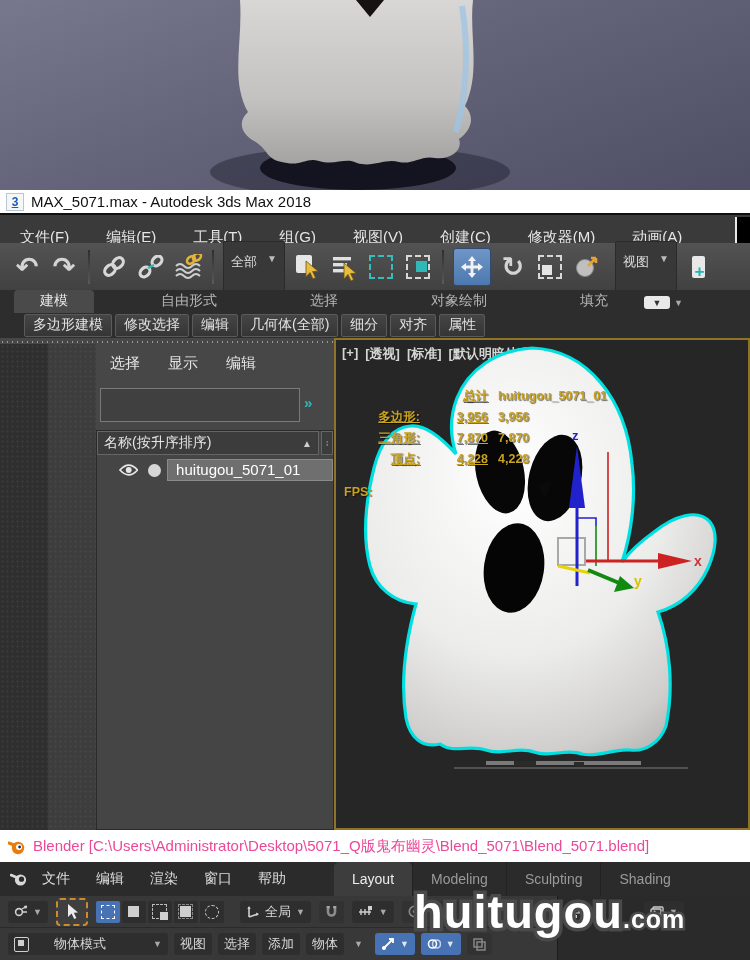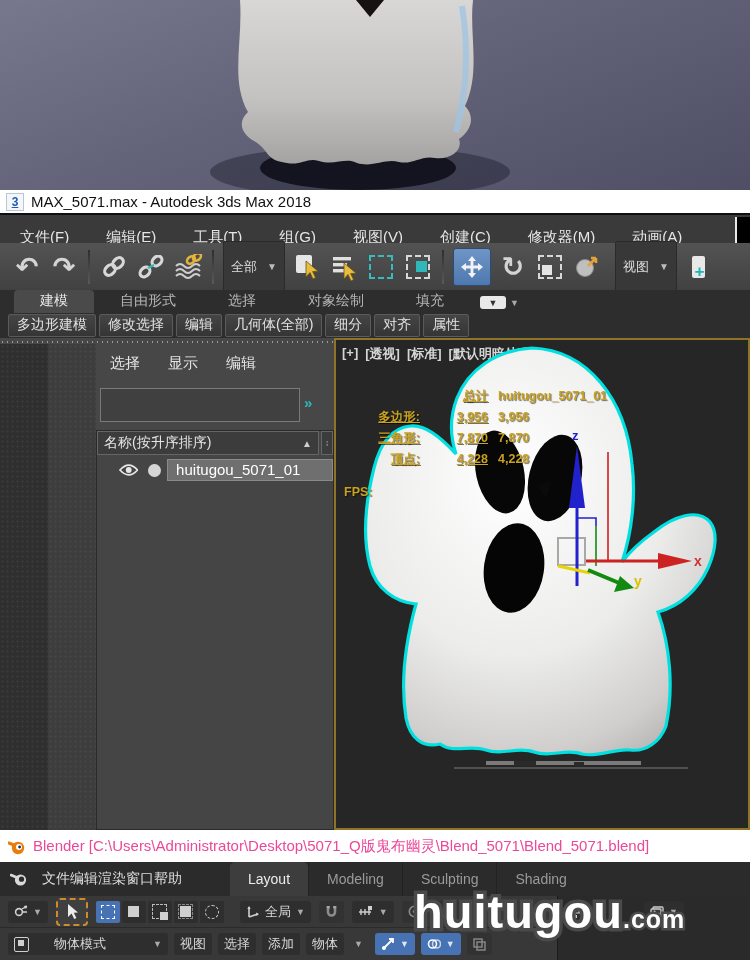--- a/index.html
+++ b/index.html
@@ -19,40 +19,40 @@
     box-sizing:border-box;display:flex;align-items:center;gap:37px;padding-left:20px;color:#e6e6e6;font-size:15px;}
   .max-menubar .black-end{position:absolute;right:0;top:2px;width:13px;height:28px;background:#000;border-left:2px solid #e8e8e8;}
   .max-toolbar{left:0;top:243px;width:750px;height:47px;background:linear-gradient(#535353,#414141);
     display:flex;align-items:center;gap:7px;padding-left:12px;box-sizing:border-box;}
   .max-toolbar::before{content:"";position:absolute;left:2px;top:248px;width:4px;height:38px;
     background-image:radial-gradient(circle,#8a8a8a 1px,transparent 1.2px);background-size:4px 5px;}
   .ticon{height:36px;min-width:30px;display:flex;align-items:center;justify-content:center;
     color:#d4d4d4;font-size:27px;font-weight:bold;border-radius:3px;}
   .tsep{width:2px;height:34px;background:linear-gradient(#2e2e2e,#5a5a5a);margin:0 2px;}
   .tdrop{height:28px;background:#383838;border:1px solid #2a2a2a;border-radius:2px;color:#ddd;
-    font-size:13px;display:flex;align-items:center;gap:10px;padding:11px 7px;}
+    font-size:13px;display:flex;align-items:flex-start;gap:10px;padding:11px 7px;}
   .tdrop .car{color:#bbb;font-size:10px;}
   .marquee{width:20px;height:20px;border:2px dashed #35bdbd;}
   .wincross{width:20px;height:20px;border:2px dashed #d8d8d8;position:relative;}
   .wincross i{position:absolute;right:1px;top:4px;width:11px;height:11px;background:#2fb8b8;}
   .movebtn{background:linear-gradient(#6f95c6,#4d79b0);border:1px solid #2f4a6e;width:36px;}
   .scaleic{width:20px;height:20px;border:2px dashed #d8d8d8;position:relative;}
   .scaleic i{position:absolute;left:2px;bottom:2px;width:10px;height:10px;background:#e4e4e4;}
   .pinic{width:13px;height:22px;background:#e8e8e8;border-radius:2px;position:relative;}
   .pinic i{position:absolute;left:2px;top:10px;color:#19b7b7;font-size:17px;font-weight:bold;line-height:12px;}
   
   .ribbon-tabs{left:0;top:290px;width:750px;height:23px;background:#2d2d2d;display:flex;align-items:flex-end;
     gap:0;color:#b5b5b5;font-size:14px;}
-  .rtab{padding:2px 26px 3px 26px;}
+  .rtab{padding:2px 26px 3px 26px;margin-left:41px;}
   .rtab.active{background:#4a4a4a;color:#e8e8e8;border-radius:4px 4px 0 0;margin-left:14px;}
   .ribbon-widget{width:26px;height:13px;background:#e9e9e9;border-radius:3px;margin:0 4px 4px 10px;
     display:flex;align-items:center;justify-content:center;color:#333;font-size:9px;}
   .ribbon-widget2{color:#aaa;font-size:9px;margin-bottom:5px;}
   .ribbon-subtabs{left:0;top:313px;width:750px;height:25px;background:#2d2d2d;display:flex;align-items:center;
-    gap:3px;padding-left:8px;box-sizing:border-box;}
+    gap:3px;padding-left:24px;box-sizing:border-box;}
   .stab{background:linear-gradient(#454545,#353535);border:1px solid #5a5a5a;border-radius:2px;
     color:#e2e2e2;font-size:14px;padding:1px 8px 2px 8px;}
   
   .max-body{left:0;top:338px;width:750px;height:492px;background:#474747;}
   .dots-h{position:absolute;left:0;top:2px;width:334px;height:4px;
     background-image:radial-gradient(circle,#9a9a9a .8px,transparent 1px);background-size:5px 4px;}
   .ribbon-strip{position:absolute;left:0;top:6px;width:48px;height:486px;background:#2f2f2f;
     background-image:radial-gradient(circle,#383838 1px,transparent 1.2px);background-size:5px 5px;}
   .side-col{position:absolute;left:48px;top:6px;width:48px;height:486px;background:#3d3d3d;
     background-image:radial-gradient(circle,#444 1px,transparent 1.2px);background-size:5px 5px;border-right:1px solid #555;}
@@ -81,21 +81,21 @@
   .vp-stats{position:absolute;left:8px;top:46px;z-index:3;color:#c9a21f;font-weight:bold;font-size:12.5px;
     text-shadow:1px 1px 1px rgba(0,0,0,.55);}
   .stat-grid{display:grid;grid-template-columns:76px 58px 140px;column-gap:10px;line-height:21px;}
   .sg-r{text-align:right;text-decoration:underline;} .sg-l{text-align:left;}
   .vp-fps{margin-top:12px;line-height:21px;}
   
   .bl-title{left:0;top:830px;width:750px;height:32px;background:#fff;color:#ec4899;display:flex;
     align-items:center;gap:8px;padding-left:8px;box-sizing:border-box;font-size:15px;}
   .bl-topbar{left:0;top:862px;width:750px;height:34px;background:#2b2b2b;display:flex;align-items:center;
     color:#dedede;font-size:14px;}
-  .bl-topbar .bmenus{display:flex;margin-left:14px;}
+  .bl-topbar .bmenus{display:flex;gap:26px;margin-left:14px;}
   .bl-tabs{display:flex;margin-left:48px;align-items:stretch;height:100%;}
   .btab{display:flex;align-items:center;padding:0 18px;color:#9a9a9a;border-left:1px solid #222;white-space:nowrap;}
   .btab.active{background:#3d3d3d;color:#ececec;border-radius:5px 5px 0 0;border-left:none;}
   .bl-header1{left:0;top:896px;width:750px;height:31px;background:#383838;display:flex;align-items:center;
     gap:8px;padding-left:8px;box-sizing:border-box;}
   .bl-header2{left:0;top:927px;width:750px;height:33px;background:#383838;border-top:1px solid #2a2a2a;
     display:flex;align-items:center;gap:6px;padding-left:8px;box-sizing:border-box;}
   .bbtn{background:#2e2e2e;border-radius:3px;height:22px;display:flex;align-items:center;gap:5px;
     padding:0 6px;color:#d8d8d8;font-size:13px;}
   .bbtn .car{font-size:9px;color:#aaa;}

